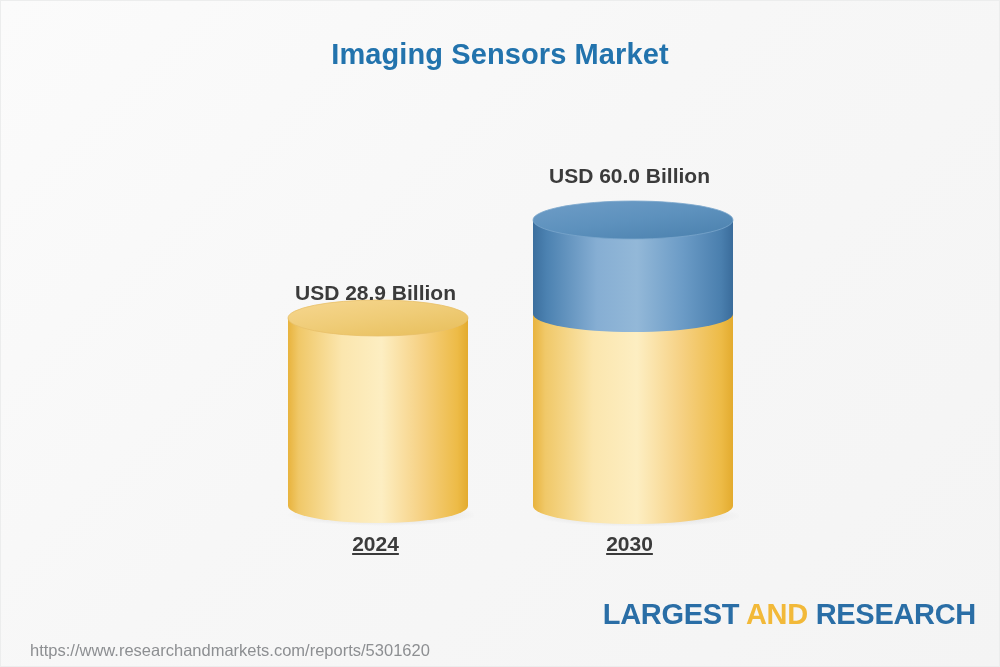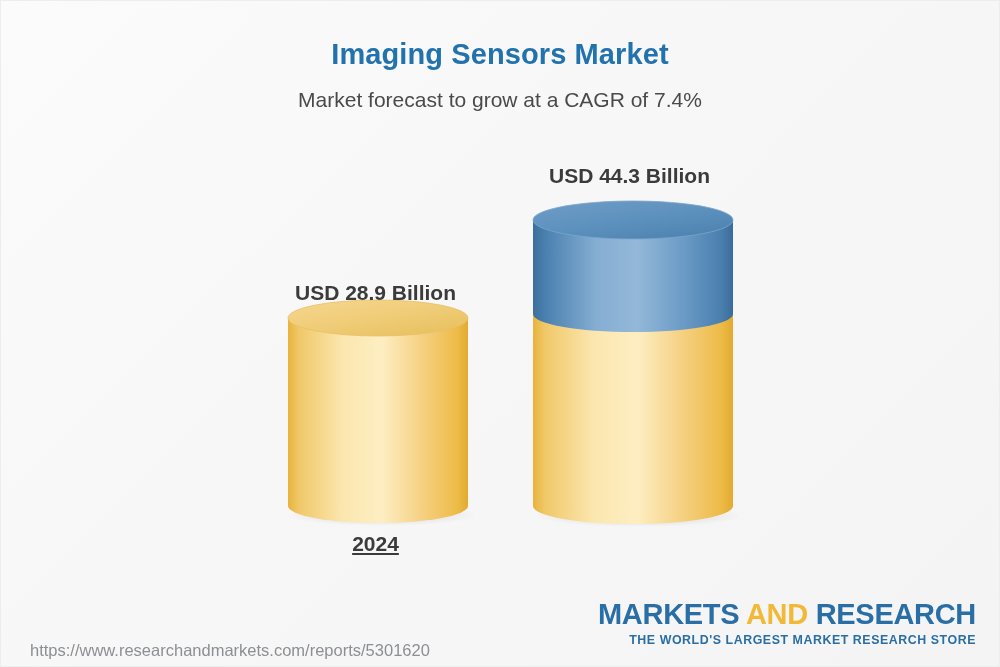--- a/index.html
+++ b/index.html
@@ -118,21 +118,20 @@
     white-space: nowrap;
   }
 </style>
 </head>
 <body>
 
 <div class="canvas">
 
   <div class="chart-title">Imaging Sensors Market</div>
 
-  <div class="chart-subtitle">Market forecast to grow at a CAGR of 7.4%</div>
 
   <div class="plot">
 
     <div class="cyl bar1">
       <svg width="192" height="230" viewBox="0 0 192 230" xmlns="http://www.w3.org/2000/svg">
         <defs>
           <linearGradient id="yBody1" x1="0" y1="0" x2="1" y2="0">
             <stop offset="0" stop-color="#e8b33d"></stop>
             <stop offset="0.06" stop-color="#f0c868"></stop>
             <stop offset="0.30" stop-color="#fbe6ae"></stop>
@@ -201,27 +200,27 @@
 
         <path d="M 6,24 L 6,118 A 100,18 0 0 0 206,118 L 206,24 Z" fill="url(#bBody2)"></path>
 
         <ellipse cx="106" cy="24" rx="100" ry="19" fill="url(#bTop2)"></ellipse>
         <ellipse cx="106" cy="24" rx="100" ry="19" fill="none" stroke="#7aa6cb" stroke-width="0.8"></ellipse>
       </svg>
     </div>
 
     <div class="value-label bar1">USD 28.9 Billion</div>
 
-    <div class="value-label bar2">USD 44.3 Billion</div>
+    <div class="value-label bar2">USD 60.0 Billion</div>
 
     <div class="year-label bar1">2024</div>
 
+    <div class="year-label bar2">2030</div>
 
   </div>
 
   <div class="footer-url">https://www.researchandmarkets.com/reports/5301620</div>
 
   <div class="brand">
-    <div class="brand-main"><span>MARKETS </span><span class="and">AND</span><span> RESEARCH</span></div>
-    <div class="brand-tag">THE WORLD'S LARGEST MARKET RESEARCH STORE</div>
+    <div class="brand-main"><span>LARGEST </span><span class="and">AND</span><span> RESEARCH</span></div>
   </div>
 
 </div>
 
 </body></html>

